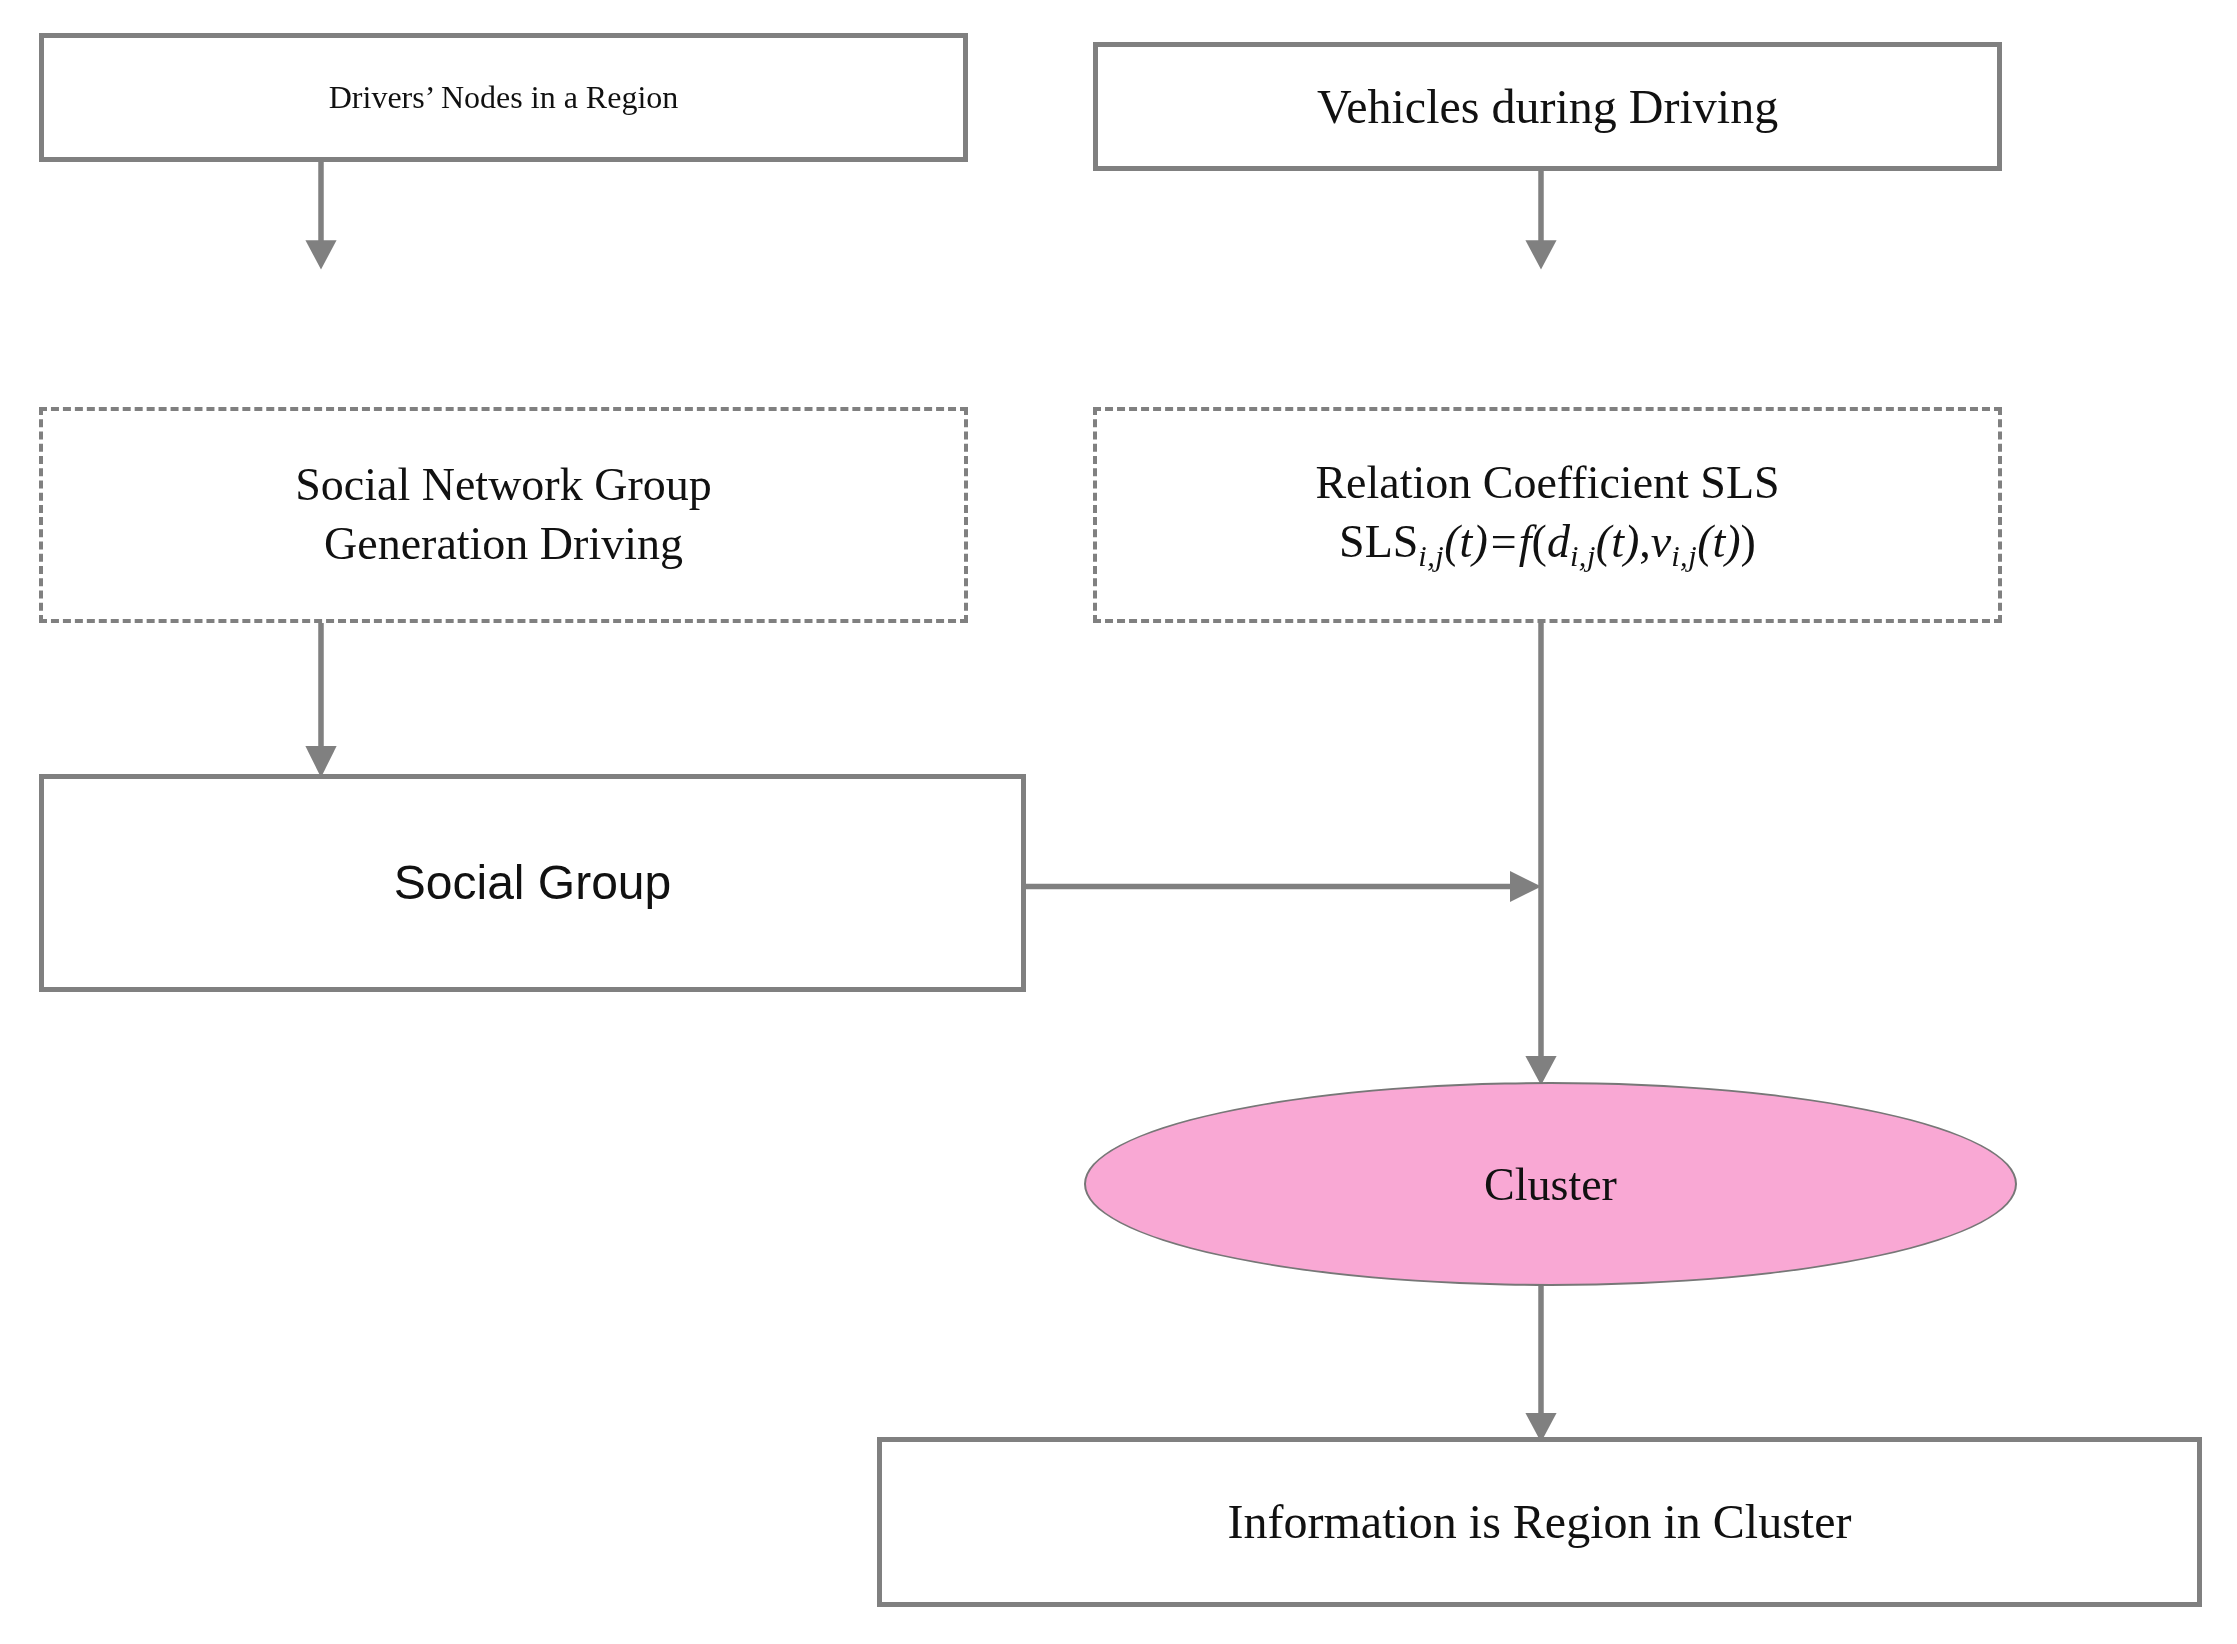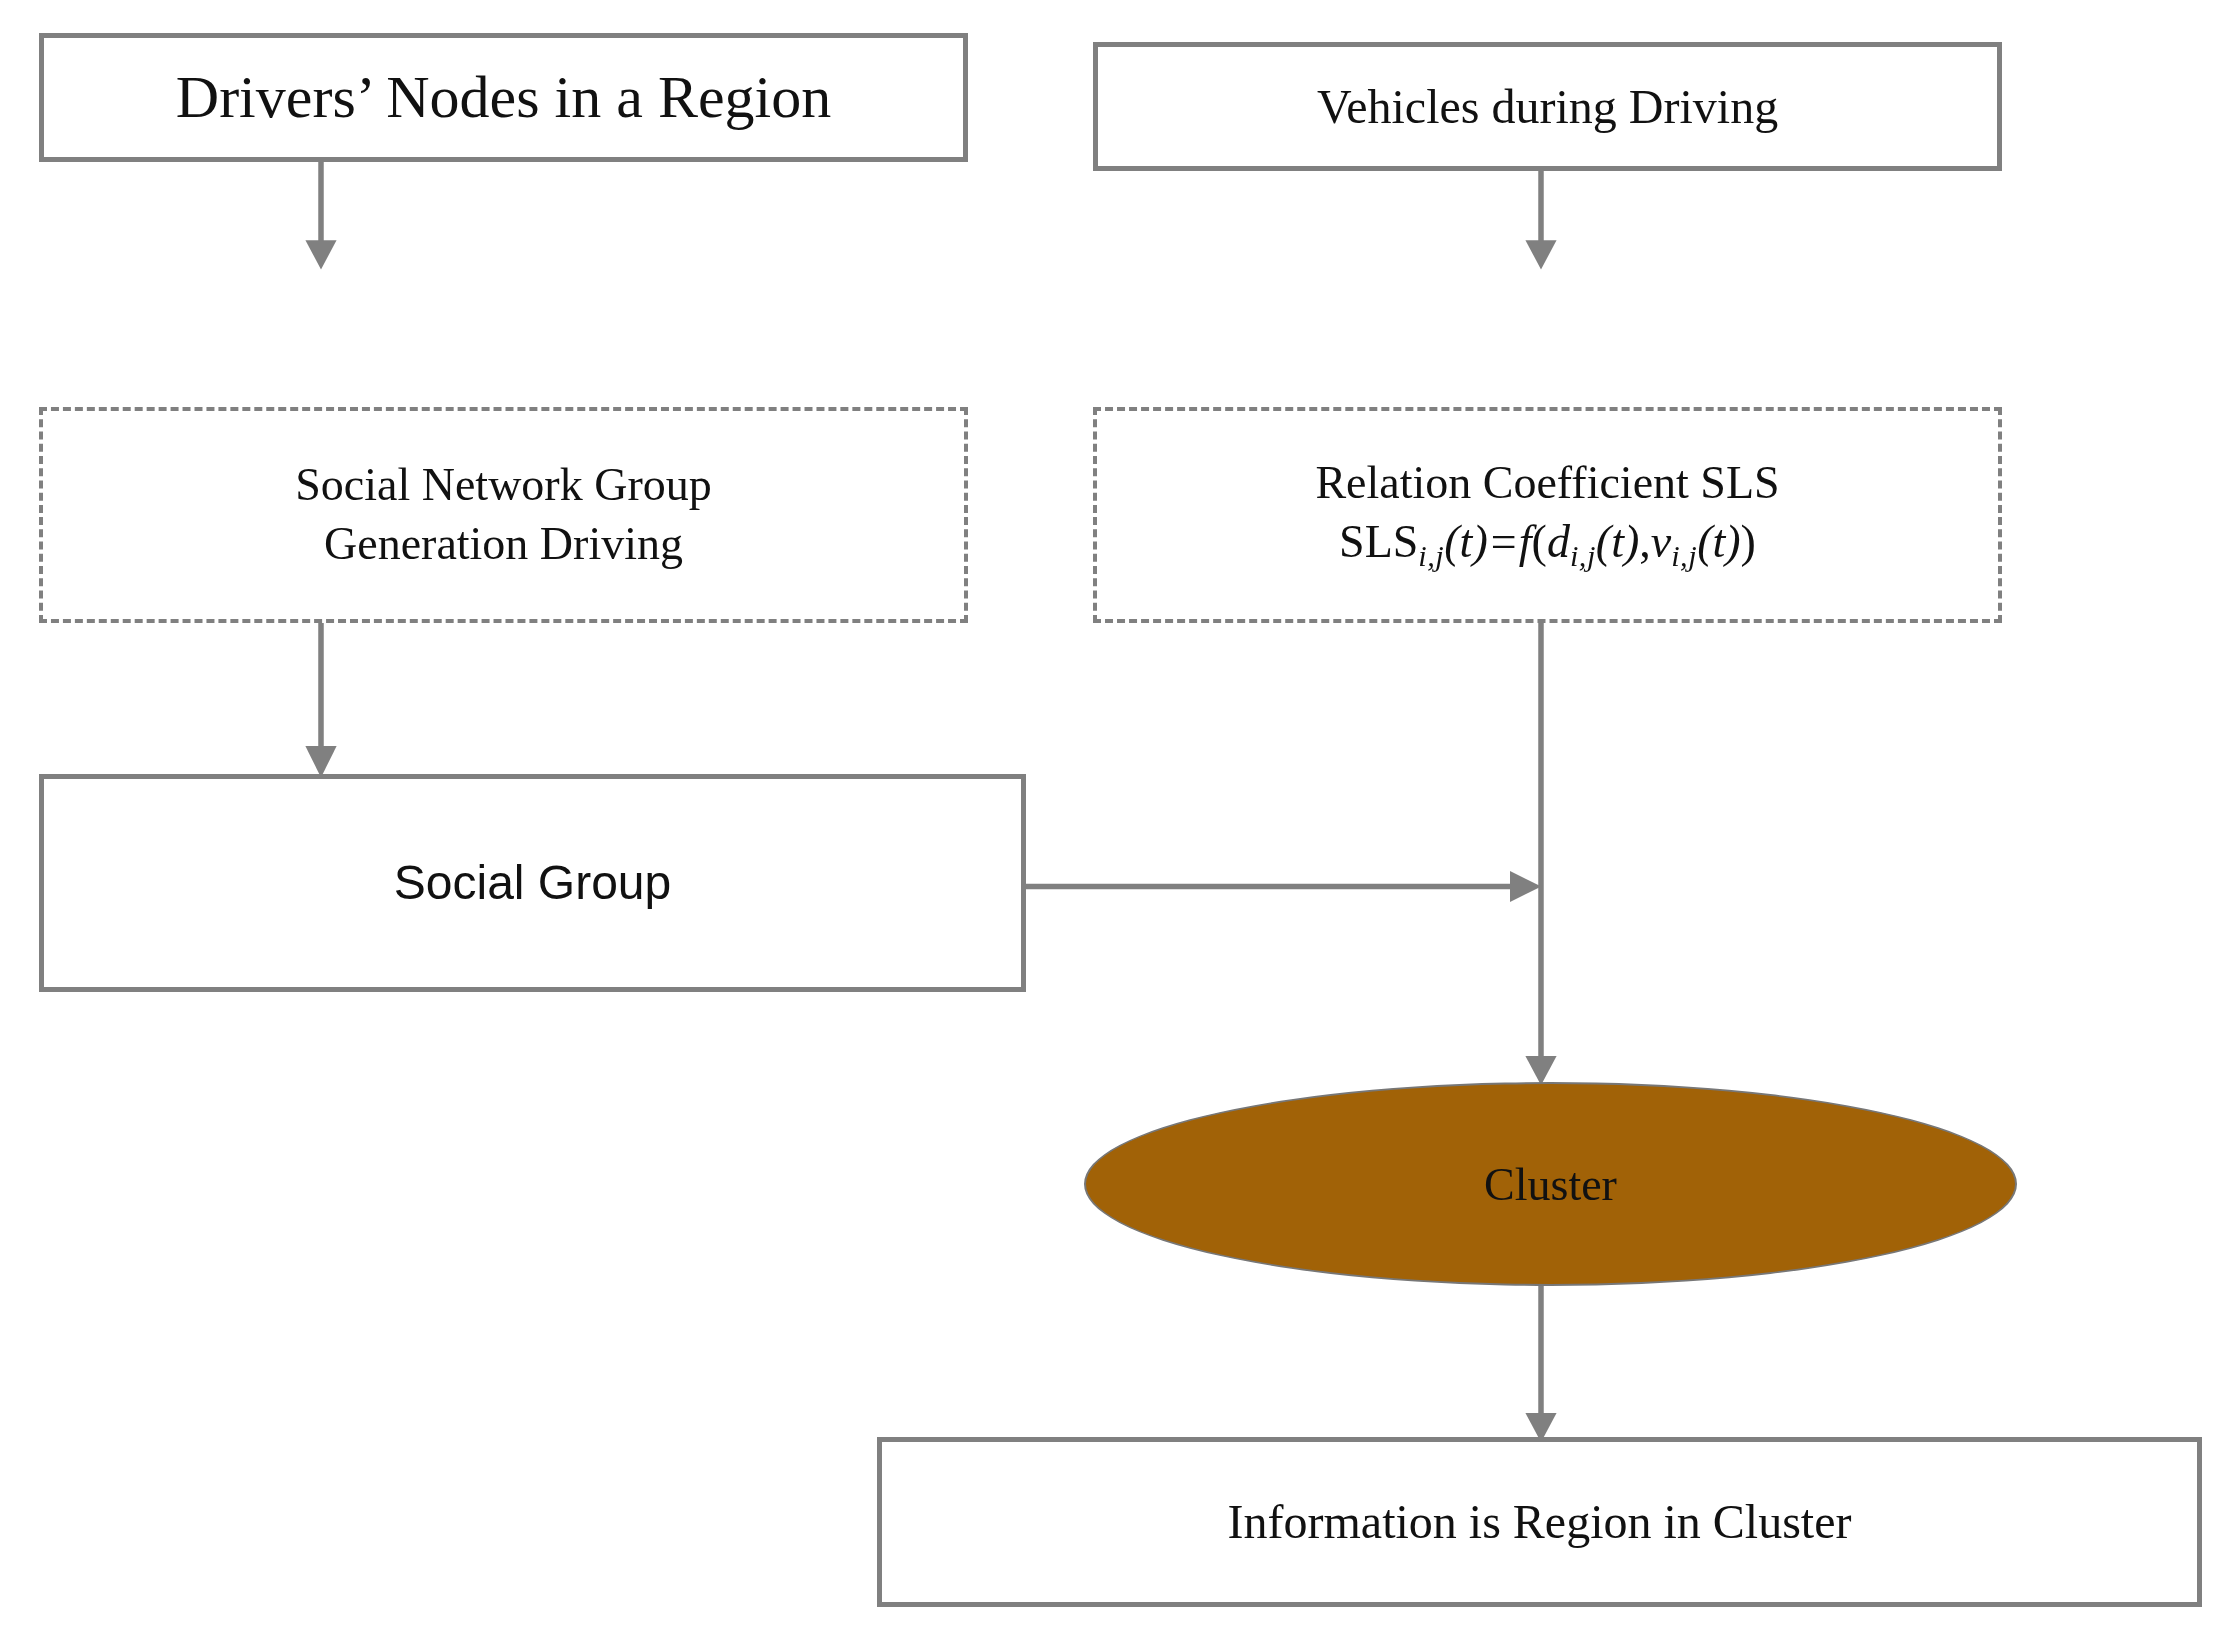--- a/index.html
+++ b/index.html
@@ -48,21 +48,21 @@
   
   .ellipse {
     position: absolute;
     box-sizing: border-box;
     display: flex;
     align-items: center;
     justify-content: center;
     text-align: center;
     border: 2.8px solid #777777;
     border-radius: 50%;
-    background: #a16207;
+    background: #f9a8d4;
     color: #111111;
   }
 
   
   .conn {
     position: absolute;
     pointer-events: none;
   }
   .conn line {
     stroke: #808080;
@@ -113,21 +113,21 @@
   <svg class="conn" style="left:944px; top:845px;" width="634" height="83" viewBox="0 0 690 90">
     <line x1="0" y1="45" x2="626" y2="45" stroke-width="6"></line>
     <polygon points="650,45 616,28 616,62"></polygon>
   </svg>
 
   <svg class="conn" style="left:1495px; top:1272px;" width="92" height="174" viewBox="0 0 100 190">
     <line x1="50" y1="0" x2="50" y2="162" stroke-width="6"></line>
     <polygon points="50,186 33,154 67,154"></polygon>
   </svg>
 
-  <div class="node solid" style="left:39px; top:33px; width:929px; height:129px; font-size:60px;">
+  <div class="node solid" style="left:39px; top:33px; width:929px; height:129px; font-size:32px;">
     <span class="node-label">Drivers’ Nodes in a Region</span>
   </div>
 
   <div class="node solid" style="left:1093px; top:33px; width:909px; height:129px; font-size:48px;margin-top:9px;">
     <span class="node-label">Vehicles during Driving</span>
   </div>
 
   <div class="node dashed" style="left:39px; top:407px; width:929px; height:216px; font-size:46px;">
     <span class="node-label">
       <span>Social Network Group</span><br>

